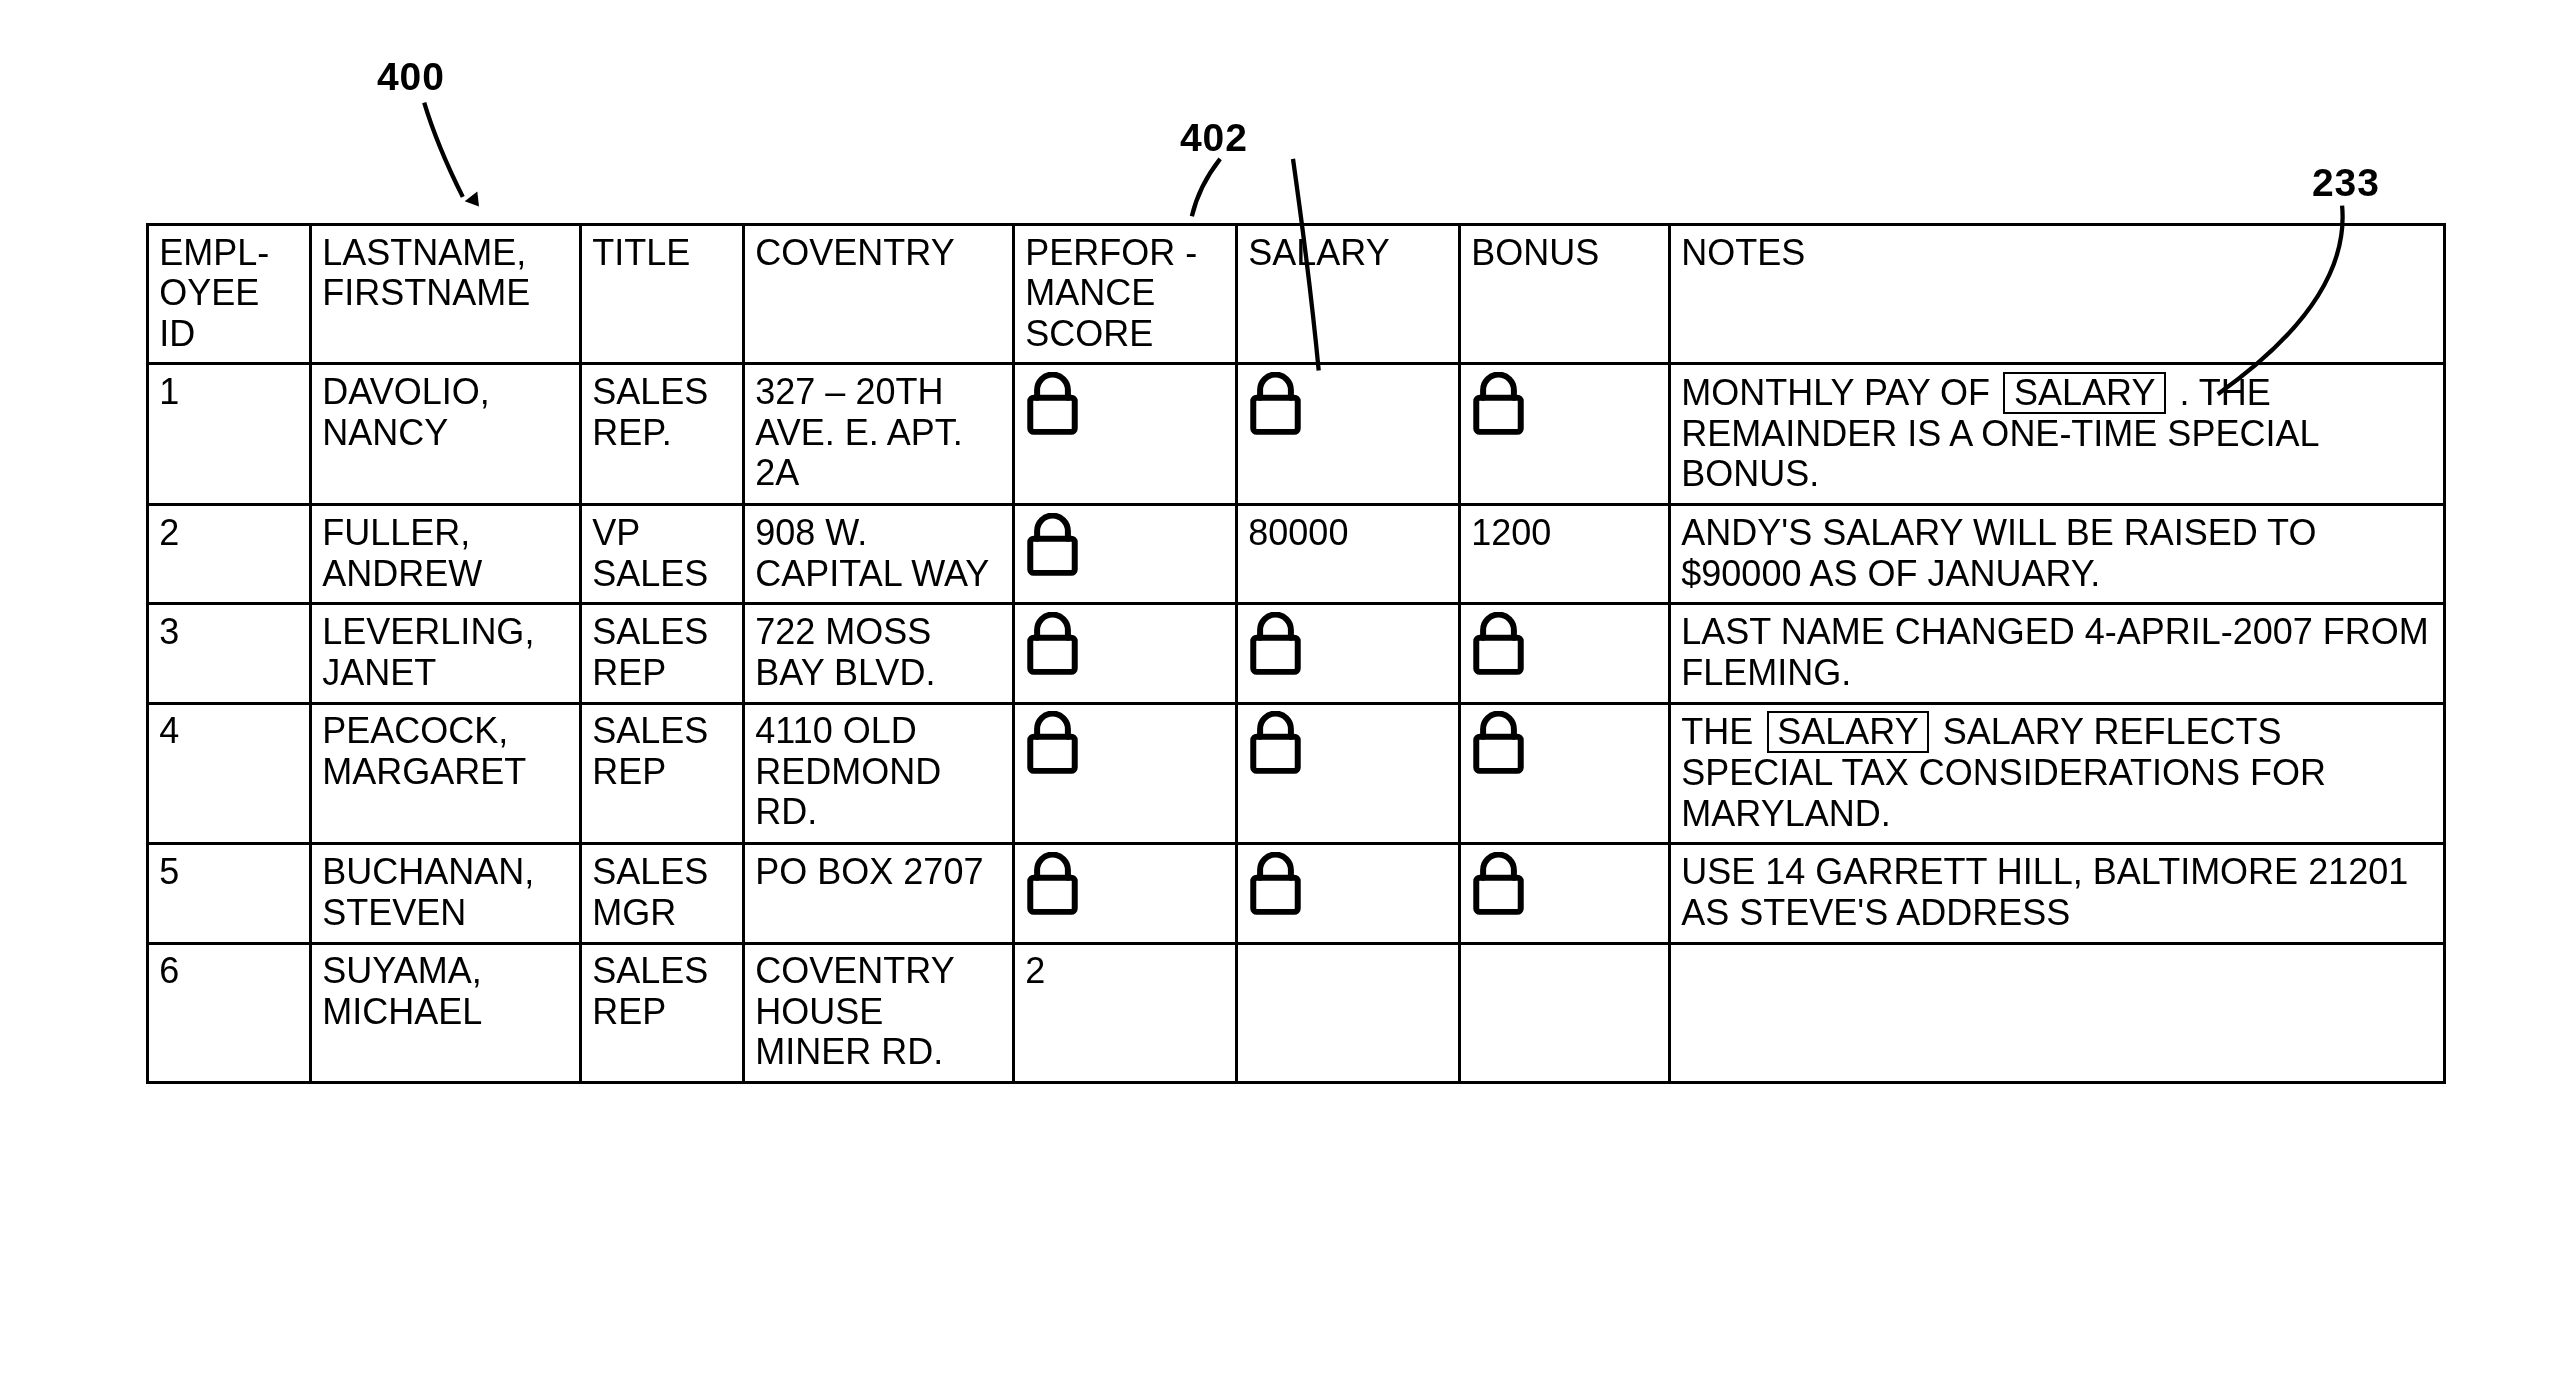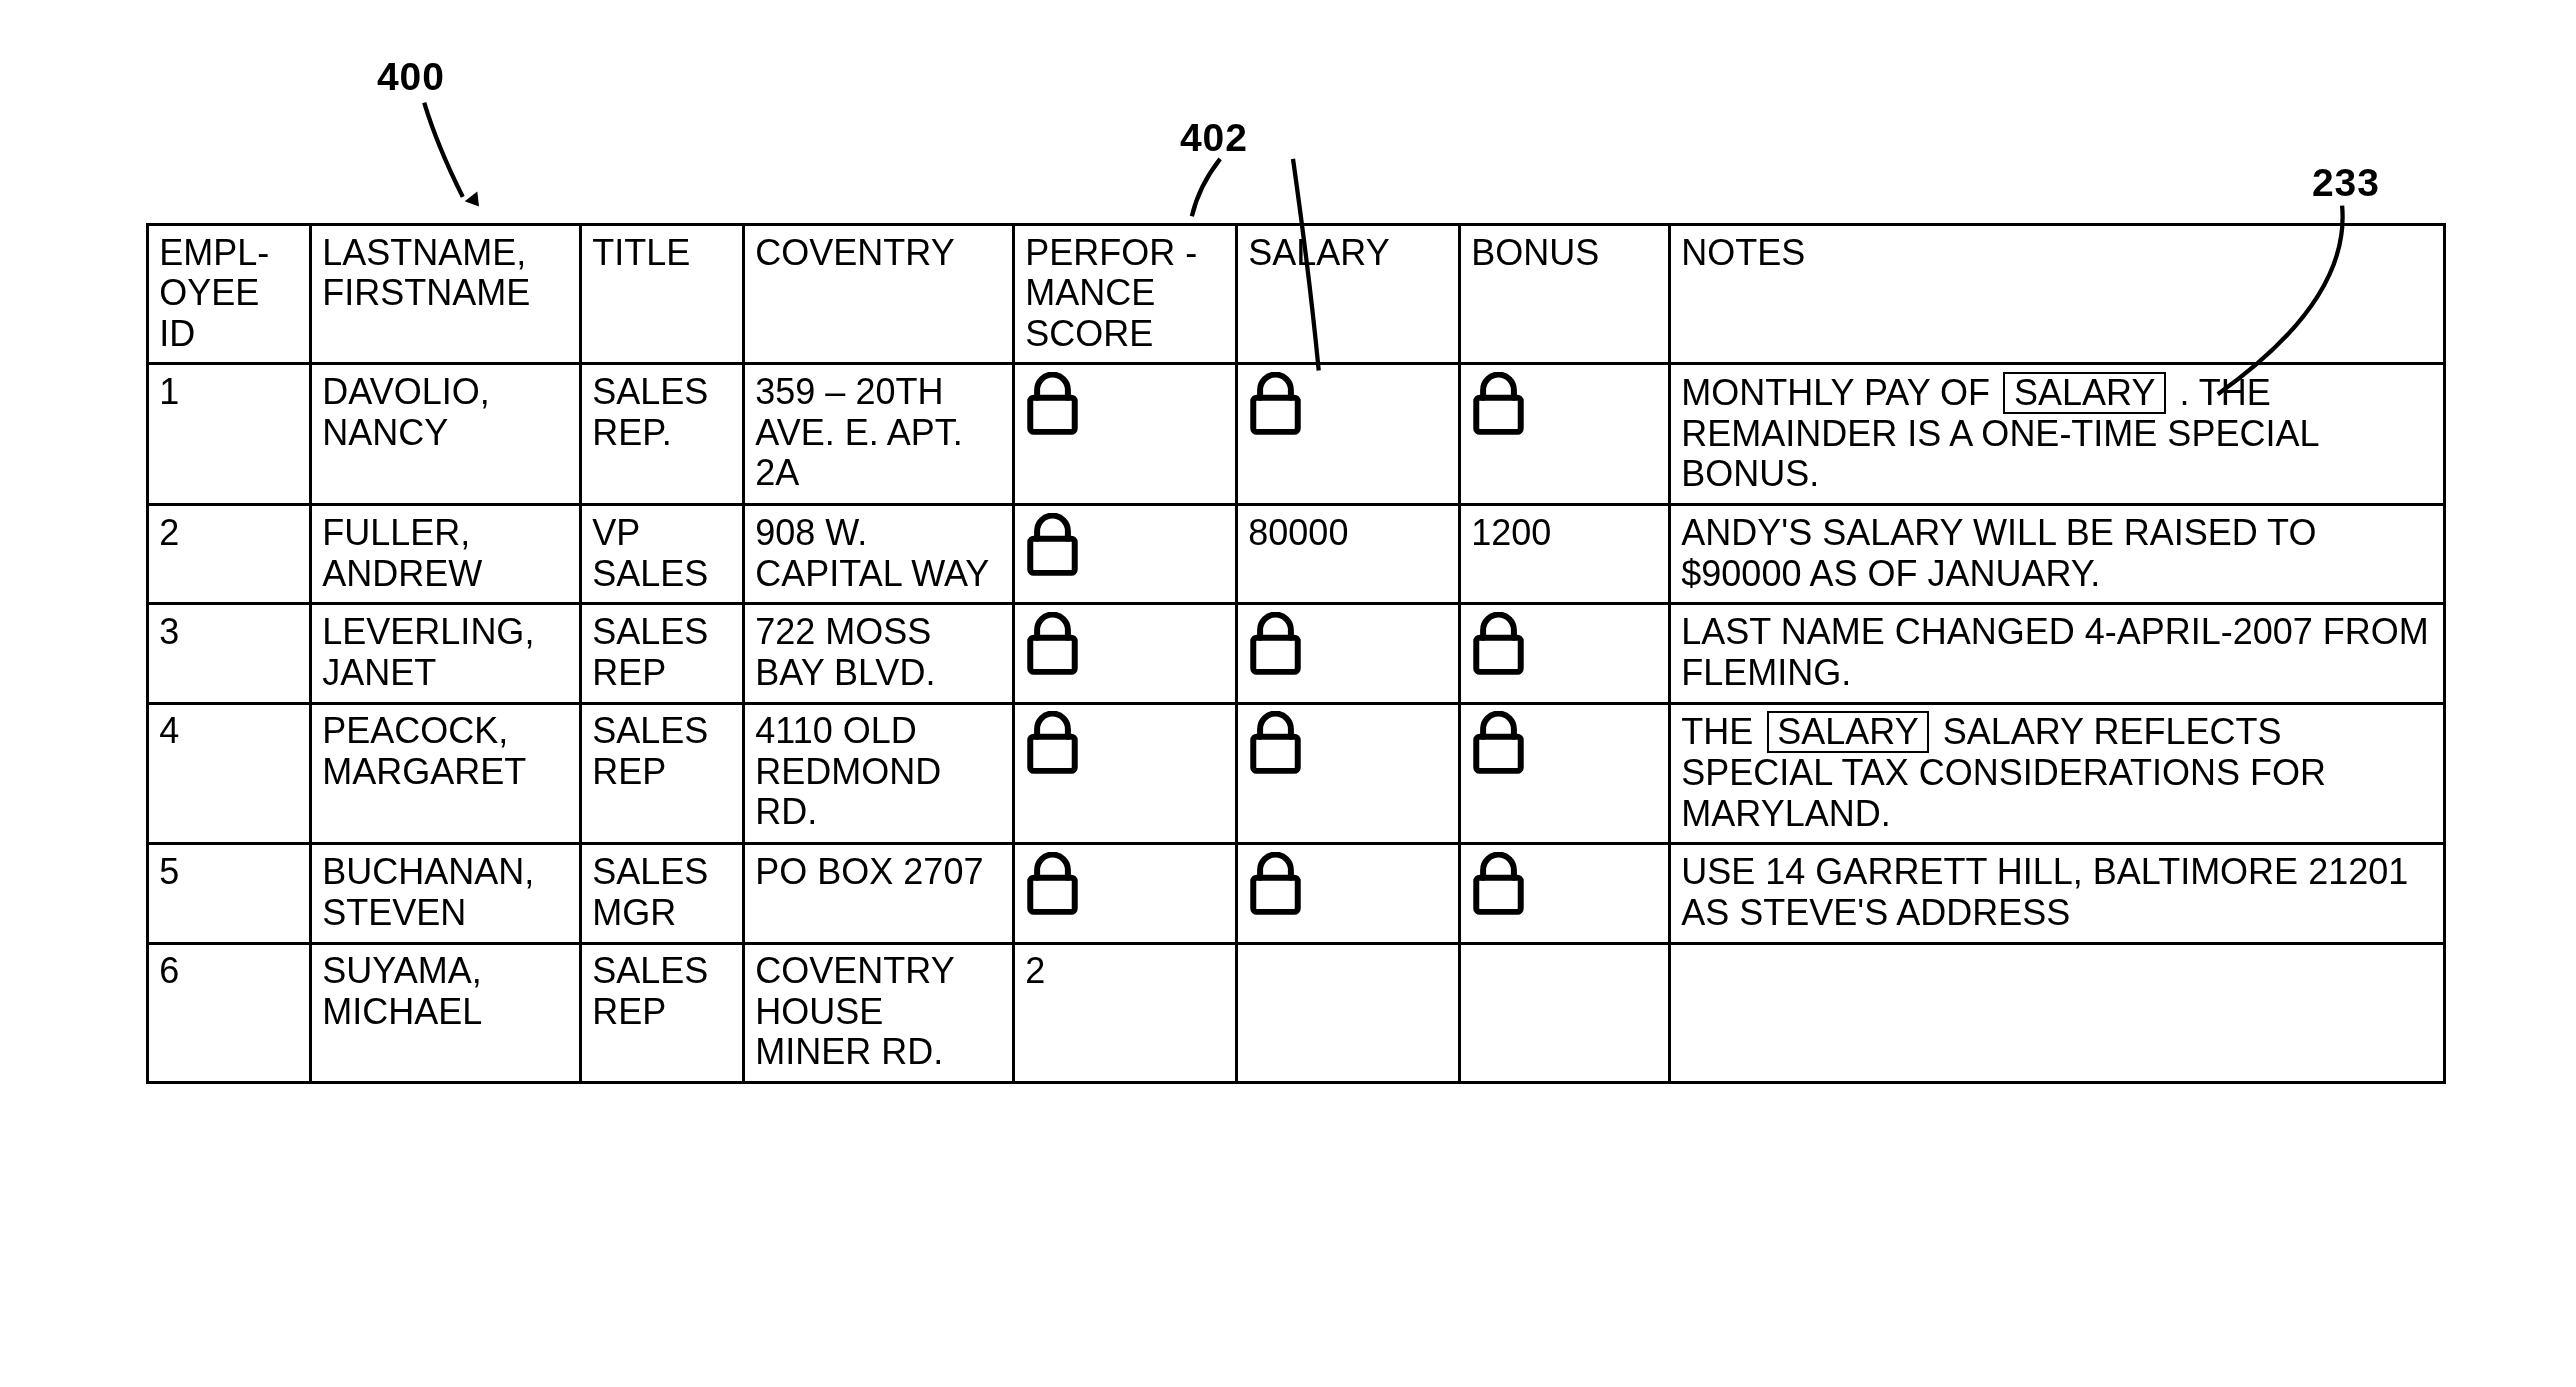--- a/index.html
+++ b/index.html
@@ -110,21 +110,21 @@
         <th>SALARY</th>
         <th>BONUS</th>
         <th>NOTES</th>
       </tr>
     </thead>
     <tbody id="tbody">
         <tr>
           <td>1</td>
           <td>DAVOLIO, NANCY</td>
           <td>SALES REP.</td>
-          <td>359 – 20TH AVE. E. APT. 2A</td>
+          <td>327 – 20TH AVE. E. APT. 2A</td>
           <td class="lock-cell"><span class="lock-icon">
     <svg width="55" height="65" viewBox="0 0 64 76">
       <path d="M14 30 v-9 a18 18 0 0 1 36 0 v9" fill="none" stroke="#000" stroke-width="7" stroke-linecap="round"></path>
       <rect x="6" y="30" width="52" height="40" rx="4" ry="4" fill="none" stroke="#000" stroke-width="7"></rect>
     </svg></span></td>
           <td class="lock-cell"><span class="lock-icon">
     <svg width="55" height="65" viewBox="0 0 64 76">
       <path d="M14 30 v-9 a18 18 0 0 1 36 0 v9" fill="none" stroke="#000" stroke-width="7" stroke-linecap="round"></path>
       <rect x="6" y="30" width="52" height="40" rx="4" ry="4" fill="none" stroke="#000" stroke-width="7"></rect>
     </svg></span></td>

